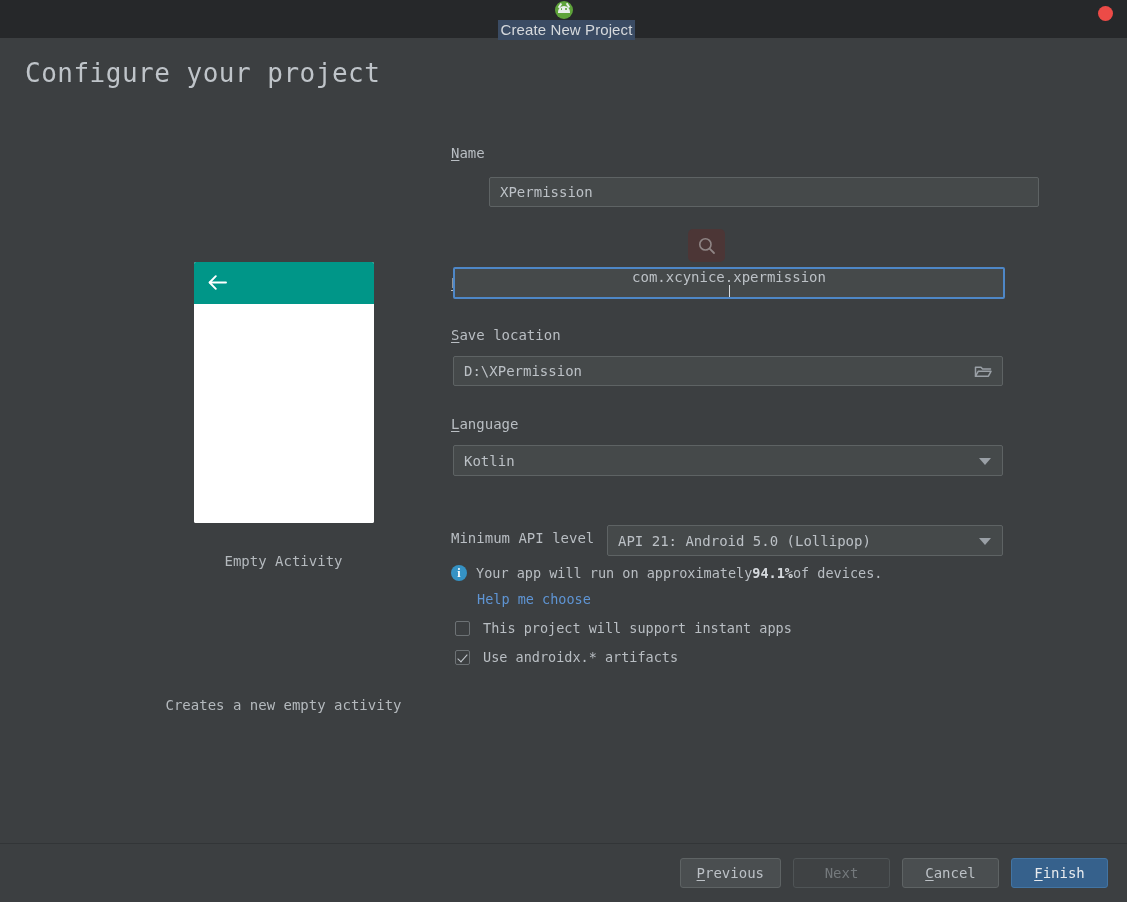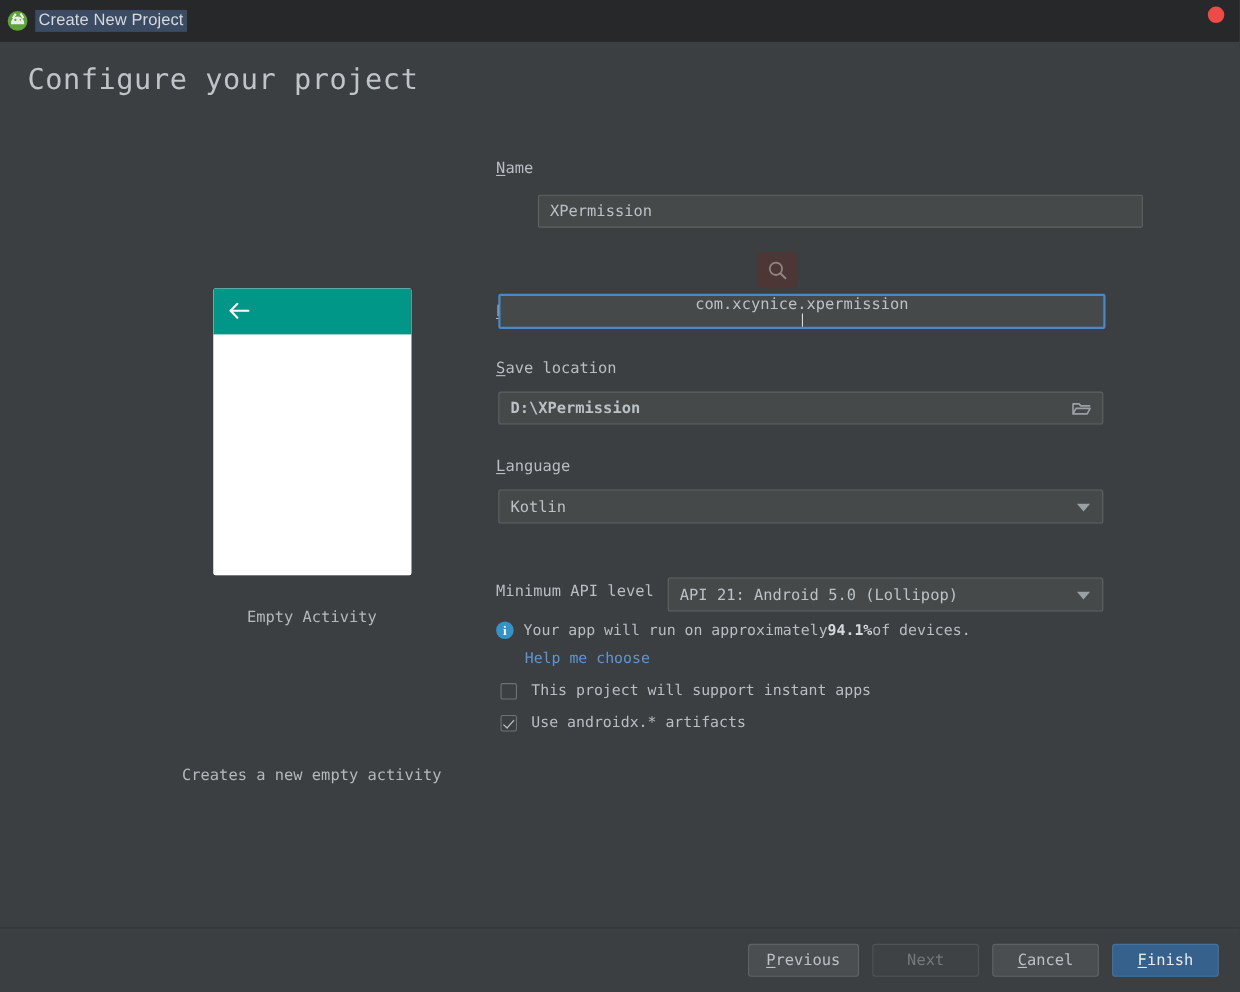--- a/index.html
+++ b/index.html
@@ -17,20 +17,21 @@
     background: #3c3f41;
   }
 
   
   .titlebar {
     position: absolute; left: 0; top: 0;
     width: 1127px; height: 38px;
     background: #26282a;
     display: flex; align-items: center;
     padding-left: 6px;
+    flex-direction: column;
   }
   .as-logo {
     width: 20px; height: 20px; flex: 0 0 20px;
     position: relative; margin-right: 6px;
   }
   .as-logo .disc {
     position: absolute; left: 1px; top: 1px;
     width: 18px; height: 18px; border-radius: 50%;
     background: #5ea33a;
   }
@@ -297,21 +298,21 @@
       <circle cx="8.4" cy="8.4" r="5.6" stroke="#8f8585" stroke-width="1.6" fill="none"></circle>
       <path d="M12.6 12.6 L17 17" stroke="#8f8585" stroke-width="1.8" fill="none" stroke-linecap="round"></path>
     </svg>
   </div>
   <div class="field focused" style="left:453px; top:267px; width:552px; height:32px;flex-direction:column;">
     <span class="val">com.xcynice.xpermission</span>
       <span class="caret"></span>
   </div>
 
   <div class="form-label" style="left:451px; top:327px;"><span class="mn">S</span><span>ave location</span></div>
-  <div class="field" style="left:453px; top:356px; width:550px; height:30px;font-weight:bold;">
+  <div class="field" style="left:453px; top:356px; width:550px; height:30px;">
     <span class="val">D:\XPermission</span>
     <svg class="folder-icon" viewBox="0 0 18 16">
       <path d="M1.5 13.2 L1.5 4.2 L7 4.2 L8.6 6.0 L16.5 6.0" stroke="#9aa0a6" stroke-width="1.5" fill="none" stroke-linejoin="round" stroke-linecap="round"></path>
       <path d="M1.5 13.2 L4.2 8.3 L17 8.3 L14.4 13.2 Z" stroke="#9aa0a6" stroke-width="1.5" fill="none" stroke-linejoin="round"></path>
     </svg>
   </div>
 
   <div class="form-label" style="left:451px; top:416px;"><span class="mn">L</span><span>anguage</span></div>
   <div class="field" style="left:453px; top:445px; width:550px; height:31px;">
     <span class="val">Kotlin</span>

